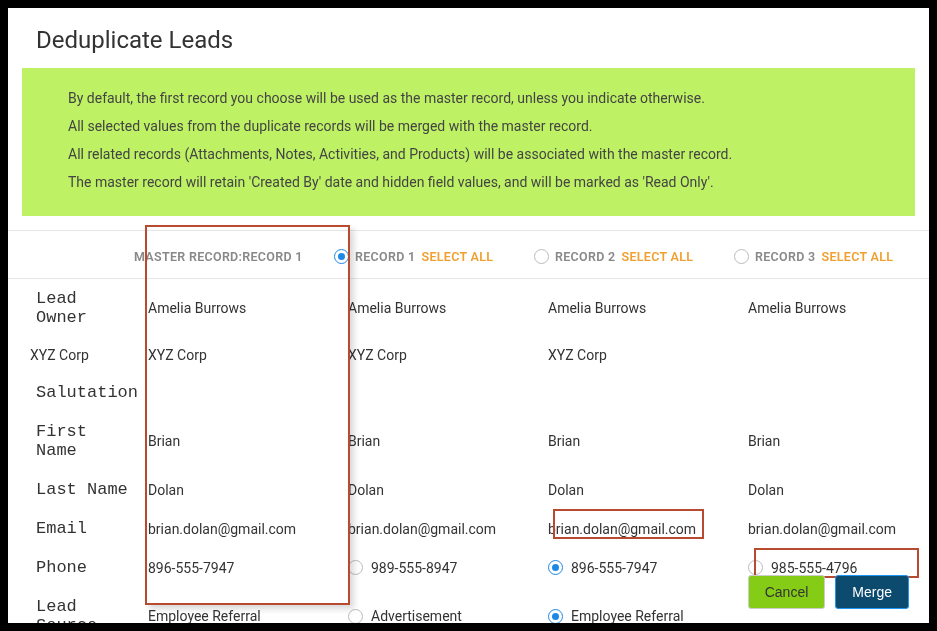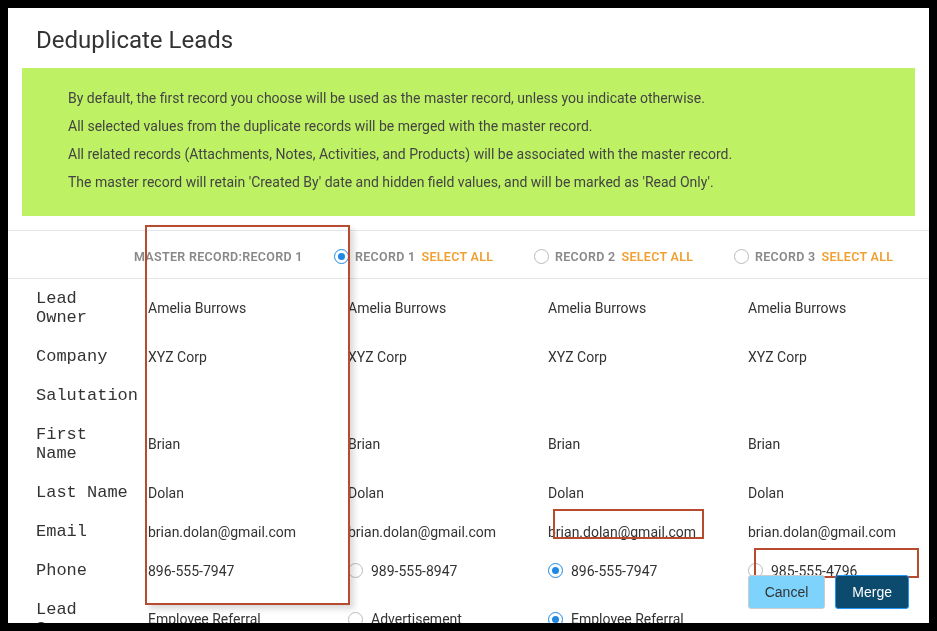--- a/index.html
+++ b/index.html
@@ -21,21 +21,21 @@
 
 .radio-outer { width: 15px; height: 15px; border: 1.5px solid #bbb; border-radius: 50%; display: inline-flex; align-items: center; justify-content: center; flex-shrink: 0; cursor: pointer; background: #fff; }
 .radio-outer.selected { border-color: #1e88e5; }
 .radio-inner { width: 7px; height: 7px; background: #1e88e5; border-radius: 50%; display: none; }
 .radio-outer.selected .radio-inner { display: block; }
 
 .highlight-master { position: absolute; border: 2.5px solid #b84a2f; box-shadow: 4px 4px 6px rgba(0,0,0,0.15); pointer-events:none; }
 .highlight-small { position: absolute; border: 2.5px solid #b84a2f; pointer-events:none; }
 
 .footer { position: absolute; bottom: 14px; right: 20px; display: flex; gap: 10px; }
-.btn { padding: 8px 16px; font-size: 14px; border-radius: 3px; cursor: pointer; border: 1px solid #ccc; background: #7dd3fc; color: #333; }
+.btn { padding: 8px 16px; font-size: 14px; border-radius: 3px; cursor: pointer; border: 1px solid #ccc; background: #84cc16; color: #333; }
 .btn-primary { background: #0c4a6e; color: #fff; border-color: #2196f3; font-weight: 500; }
 </style>
 </head>
 <body>
 
 <div class="window">
   <div class="title">Deduplicate Leads</div>
   <div class="info-box">
     <div>By default, the first record you choose will be used as the master record, unless you indicate otherwise.</div>
     <div>All selected values from the duplicate records will be merged with the master record.</div>
@@ -74,21 +74,20 @@
           <span>Amelia Burrows</span>
         </div>
         <div class="value-cell">
           <span>Amelia Burrows</span>
         </div>
         <div class="value-cell">
           <span>Amelia Burrows</span>
         </div>
       </div>
       <div class="grid">
-        <div class="label-cell">Company</div>
         <div class="value-cell">XYZ Corp</div>
         <div class="value-cell">
           <span>XYZ Corp</span>
         </div>
         <div class="value-cell">
           <span>XYZ Corp</span>
         </div>
         <div class="value-cell">
           <span>XYZ Corp</span>
         </div>

